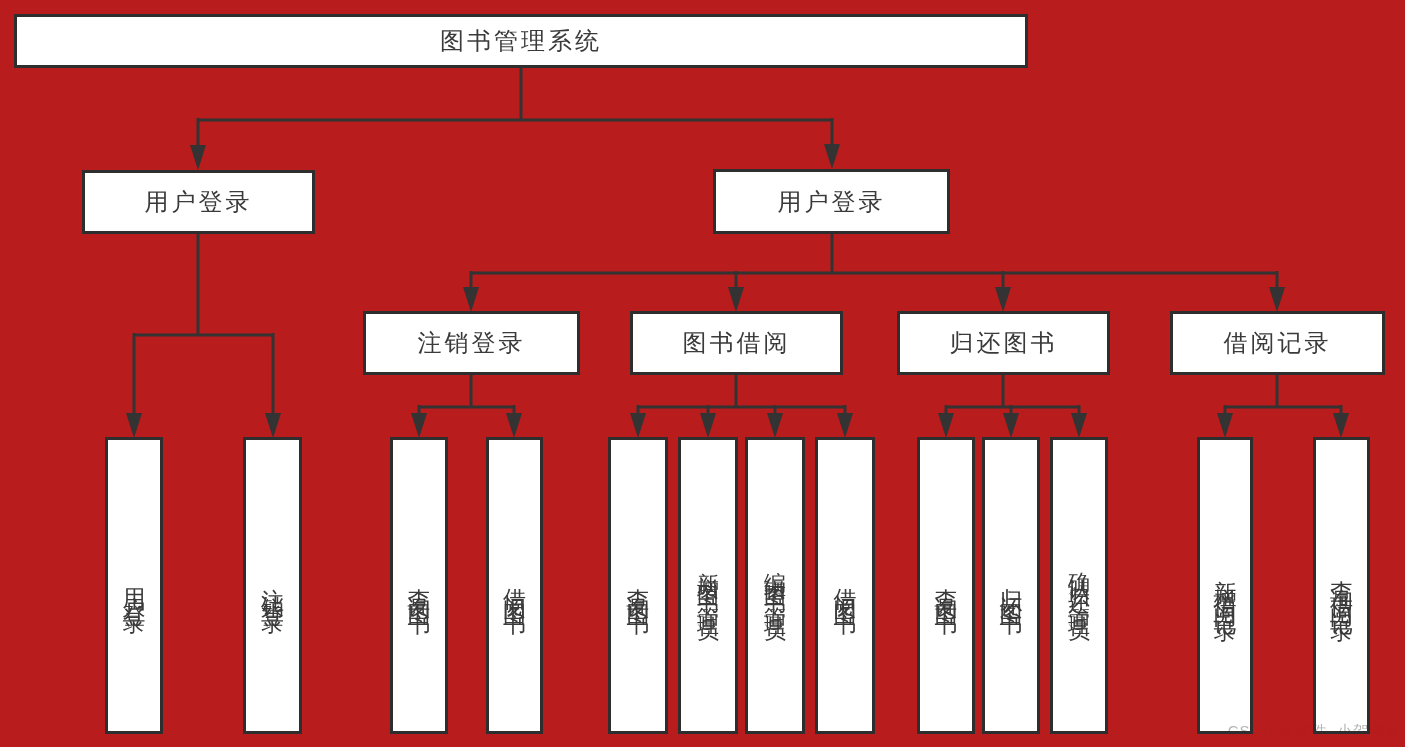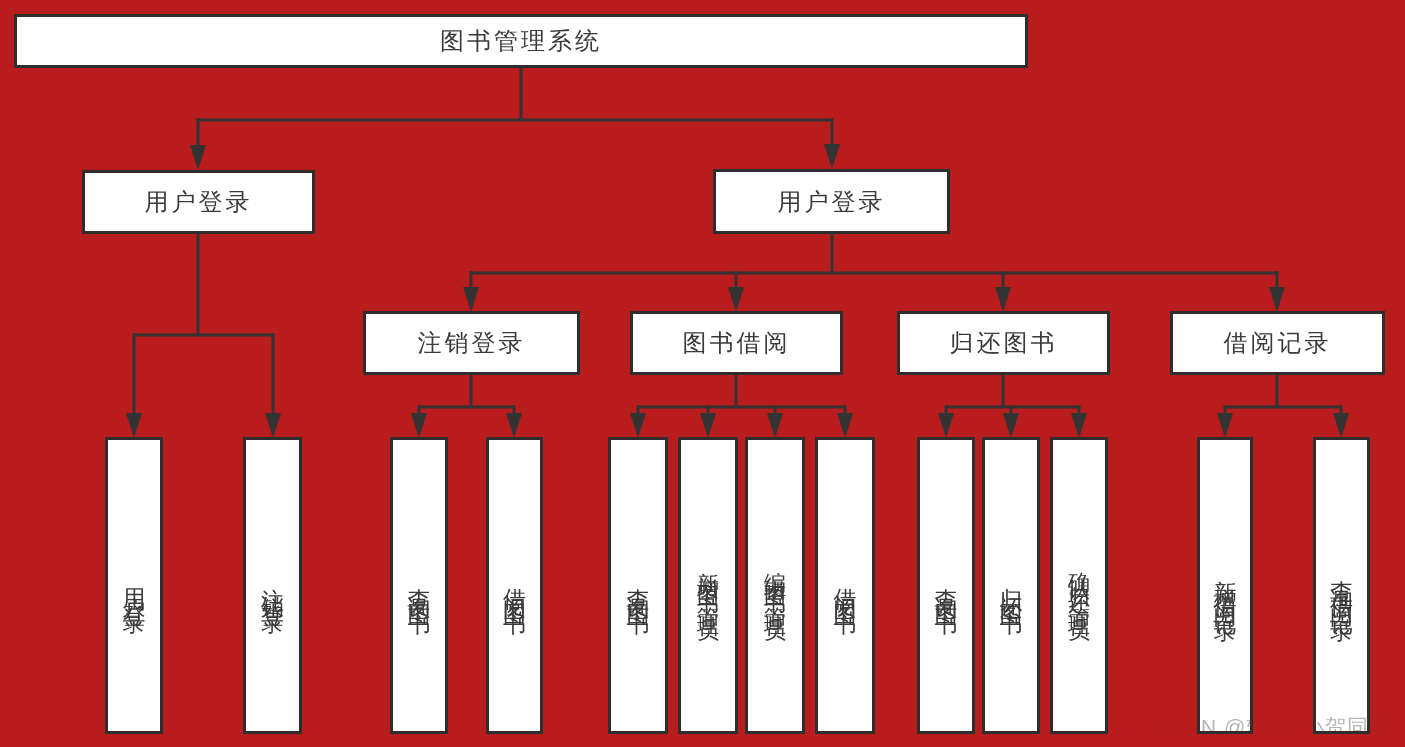--- a/index.html
+++ b/index.html
@@ -43,23 +43,23 @@
     text-orientation: mixed;
     letter-spacing: 8px;
     font-size: 23px;
   }
   .node.v.long .label {
     letter-spacing: 7px;
     font-size: 22px;
   }
   #watermark {
     position: absolute;
-    right: 14px;
+    right: 4px;
     bottom: 6px;
-    font-size: 21px;
+    font-size: 15px;
     letter-spacing: 1px;
     color: #b5b5b5;
     z-index: 3;
     mix-blend-mode: darken;
     white-space: nowrap;
   }
 </style>
 </head>
 <body>
 

